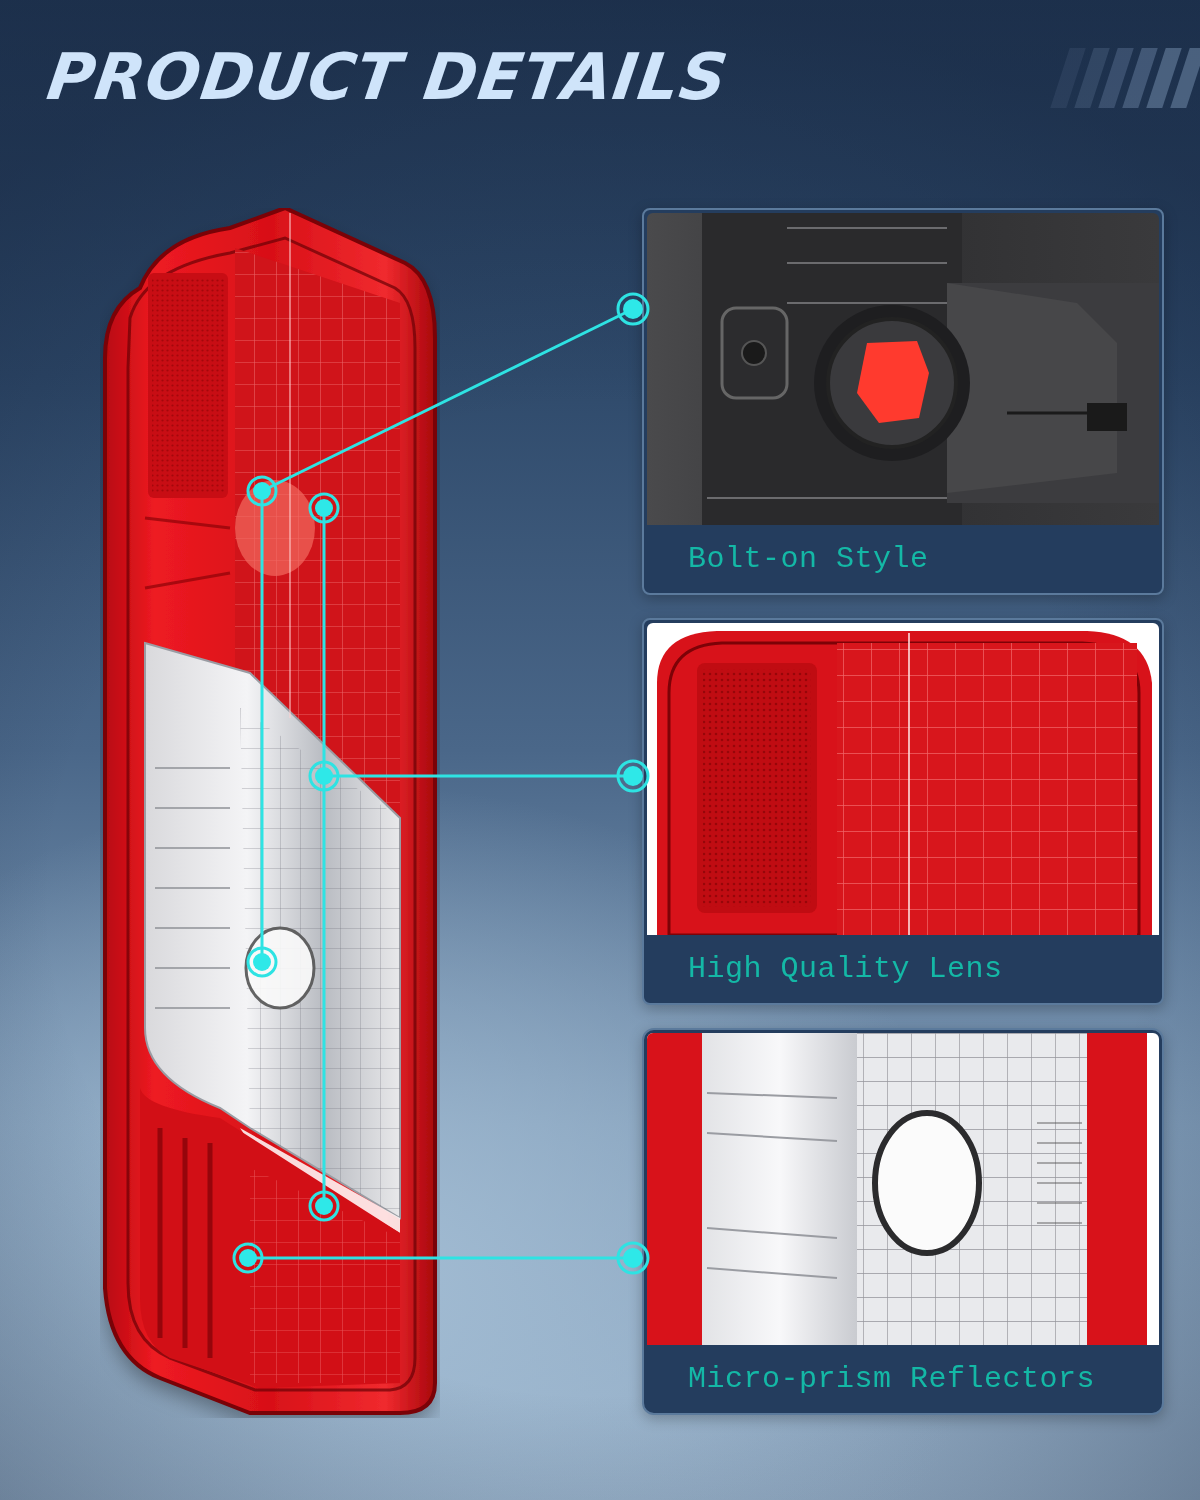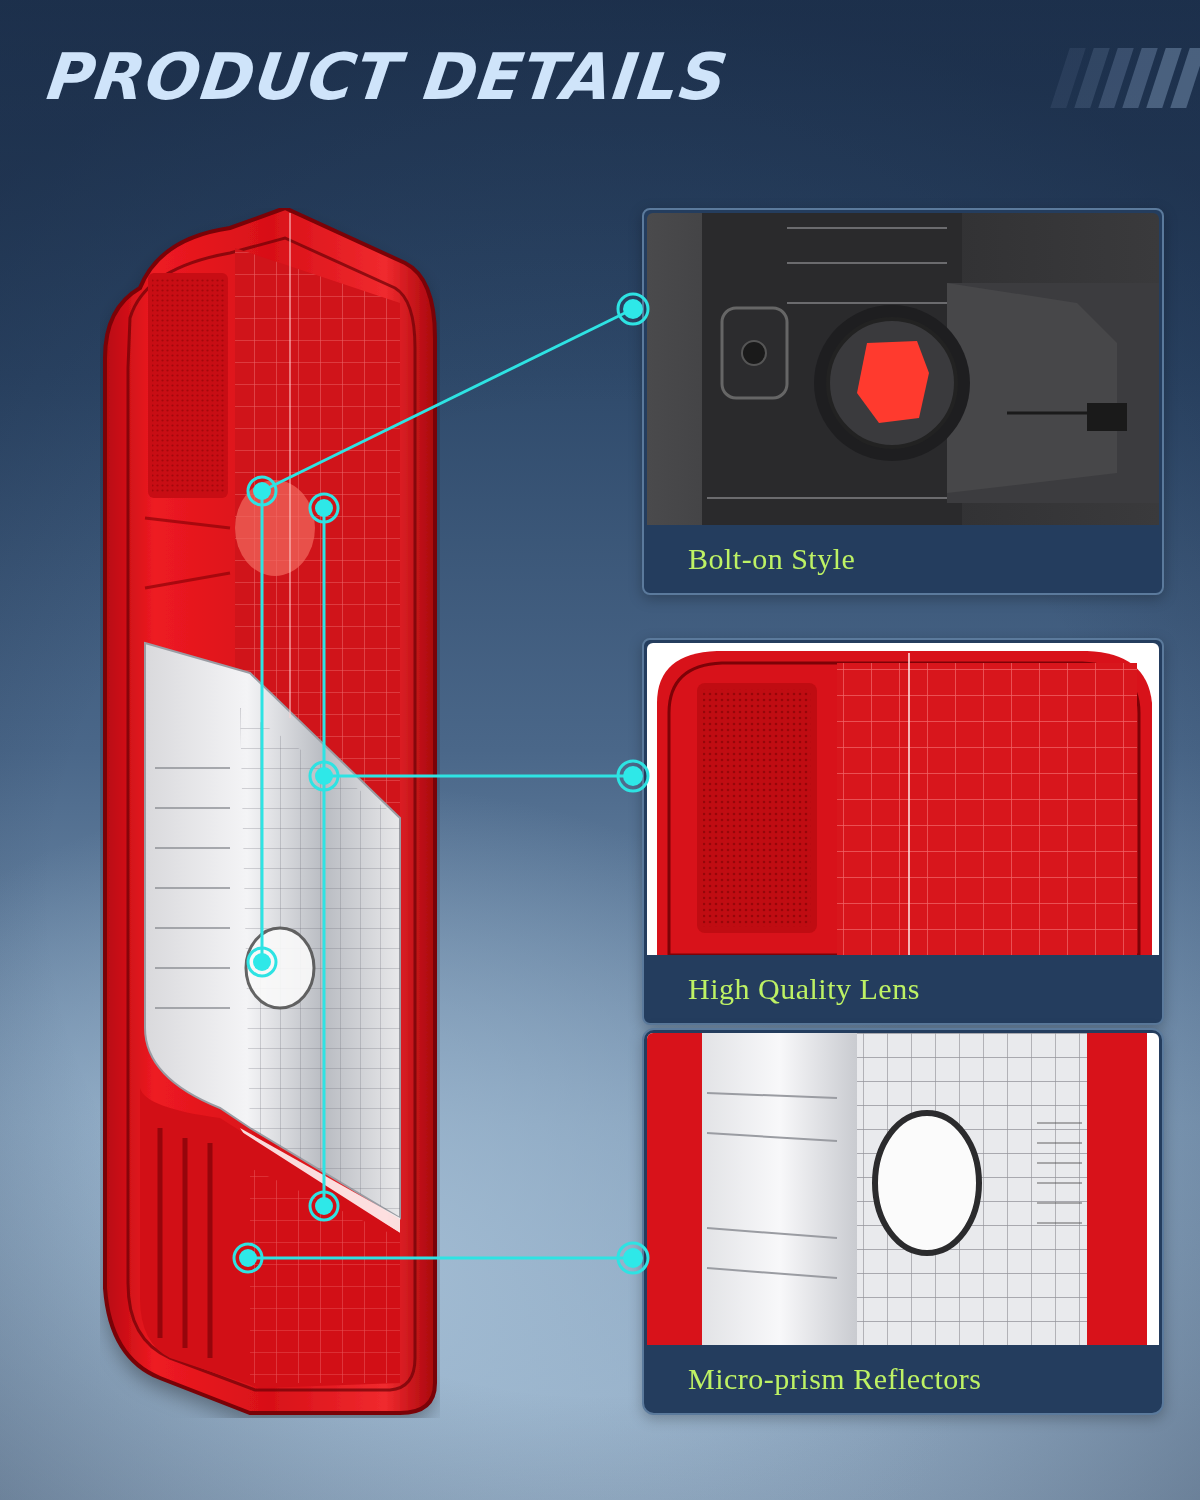--- a/index.html
+++ b/index.html
@@ -19,23 +19,23 @@
 
   
   .lamp{position:absolute;left:100px;top:208px;width:340px;height:1210px;}
   .lamp svg{width:100%;height:100%;}
 
   
   .card{position:absolute;left:642px;width:518px;border-radius:8px;background:#243d5e;
     border:2px solid #5b7a9c;box-shadow:0 4px 14px rgba(0,0,0,.25);overflow:hidden;}
   .card .photo{position:relative;height:312px;margin:3px 3px 0 3px;border-radius:6px 6px 0 0;overflow:hidden;}
   .card .caption{height:68px;display:flex;align-items:center;padding-left:44px;
-    color:#bef264;font-size:30px;font-family:Liberation Serif, serif;letter-spacing:.5px;}
+    color:#14b8a6;font-size:30px;font-family:Liberation Mono, monospace;letter-spacing:.5px;}
   .c1{top:208px;}
-  .c2{top:638px;}
+  .c2{top:618px;}
   .c3{top:1028px;border-radius:12px;}
   .photo svg{width:100%;height:100%;display:block;}
 
   .overlay{position:absolute;left:0;top:0;width:1200px;height:1500px;pointer-events:none;}
 </style>
 </head>
 <body>
 
 <div class="vignette"></div>
 

